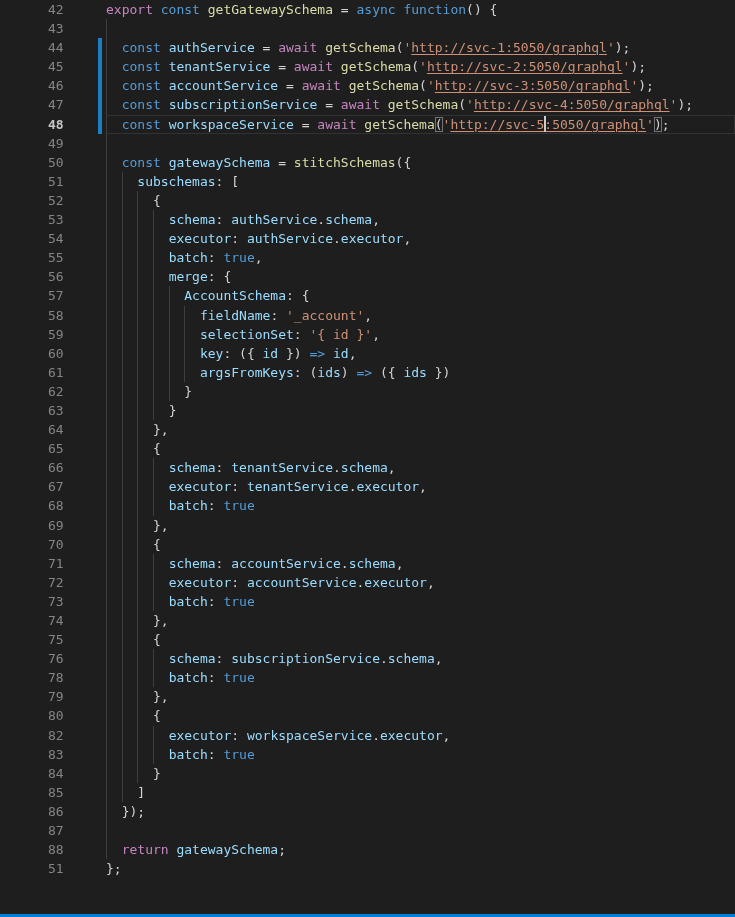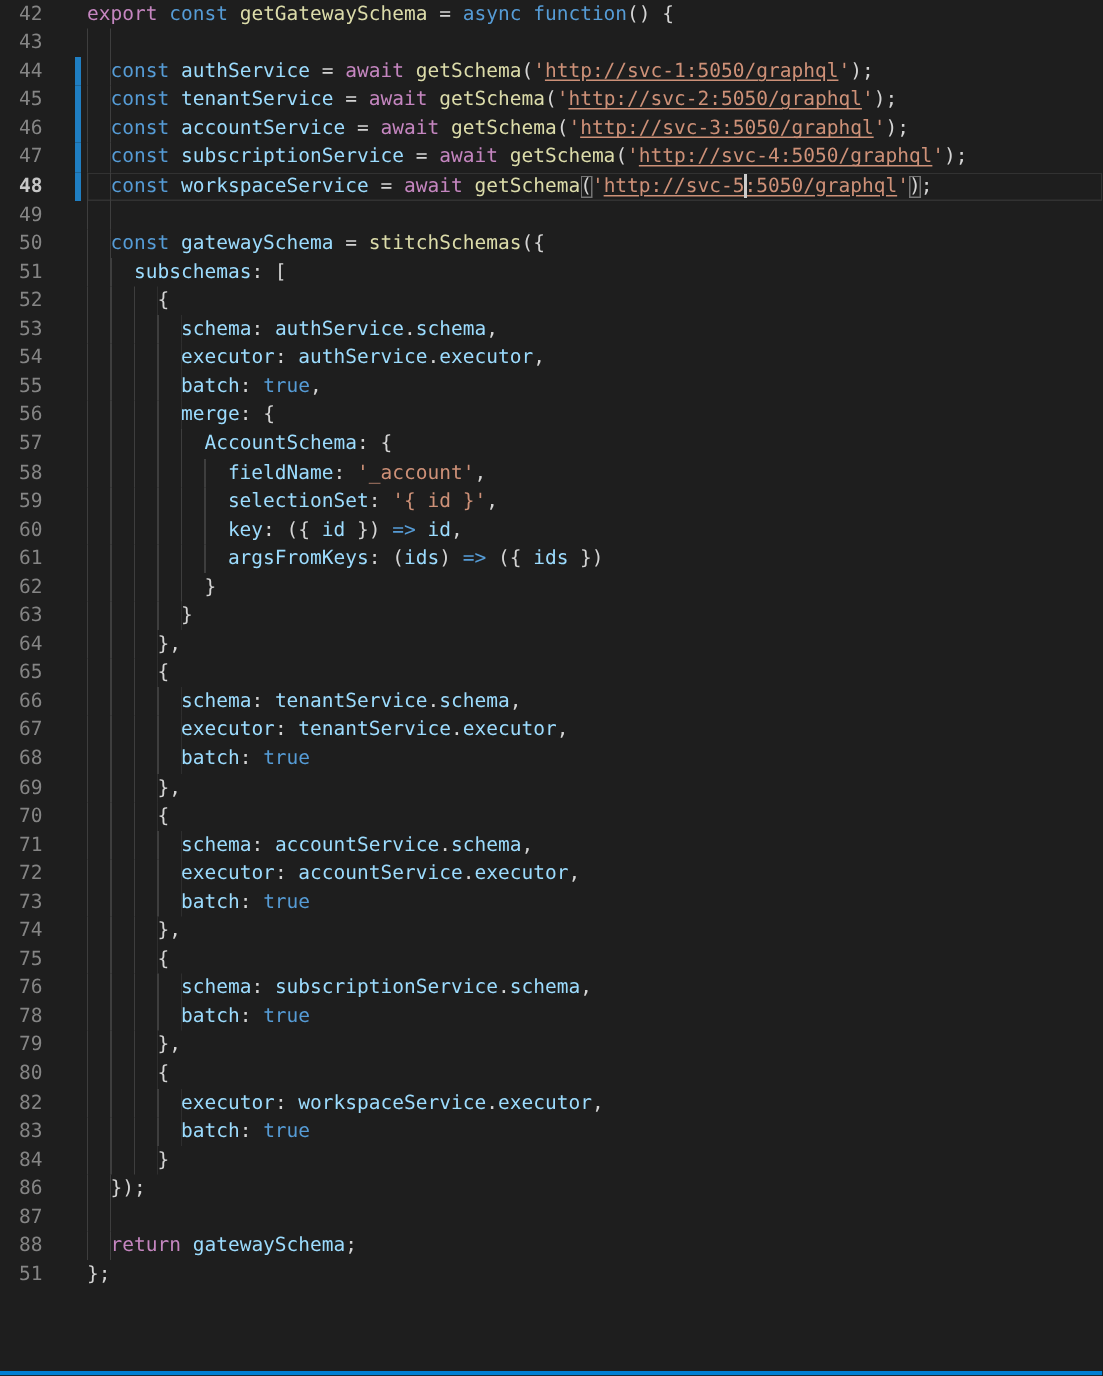--- a/index.html
+++ b/index.html
@@ -10,22 +10,22 @@
   }
   html,body{margin:0;padding:0;background:var(--bg);}
   body{font-family:"DejaVu Sans Mono","Liberation Mono",monospace;}
   #editor{
     position:relative; width:735px; height:917px; overflow:hidden;
     background:var(--bg); font-size:13px; line-height:19.1px; color:var(--fg);
     cursor:text;
   }
   .line{display:flex; height:19.1px; white-space:pre;}
   .num{
-    flex:none; width:41px; text-align:center; color:var(--lineno);
-    user-select:none; cursor:default;
+    flex:none; width:41px; text-align:left; color:var(--lineno);
+    user-select:none; cursor:default;margin-left:48px;
   }
   .num.active{color:var(--lineno-active);font-weight:bold;}
   .gdeco{flex:none; width:17px; position:relative;}
   .gdeco .bar{position:absolute; left:9px; top:0; bottom:0; width:3.5px; background:var(--git);}
   .codeln{flex:1 1 auto; white-space:pre;}
   .line.current .codeln{box-shadow:inset 0 0 0 1px var(--curline);}
   .tk-ind{
     display:inline-block; height:19.1px; vertical-align:top;
     background-image:repeating-linear-gradient(to right, var(--guide) 0 1px, transparent 1px 15.653px);
   }
@@ -79,19 +79,20 @@
       <div class="line"><div class="num">73</div><div class="gdeco"></div><div class="codeln"><span class="tk-ind">        </span><span class="tk-v">batch</span><span class="tk-p">: </span><span class="tk-st">true</span></div></div>
       <div class="line"><div class="num">74</div><div class="gdeco"></div><div class="codeln"><span class="tk-ind">      </span><span class="tk-p">},</span></div></div>
       <div class="line"><div class="num">75</div><div class="gdeco"></div><div class="codeln"><span class="tk-ind">      </span><span class="tk-p">{</span></div></div>
       <div class="line"><div class="num">76</div><div class="gdeco"></div><div class="codeln"><span class="tk-ind">        </span><span class="tk-v">schema</span><span class="tk-p">: </span><span class="tk-v">subscriptionService</span><span class="tk-p">.</span><span class="tk-v">schema</span><span class="tk-p">,</span></div></div>
       <div class="line"><div class="num">78</div><div class="gdeco"></div><div class="codeln"><span class="tk-ind">        </span><span class="tk-v">batch</span><span class="tk-p">: </span><span class="tk-st">true</span></div></div>
       <div class="line"><div class="num">79</div><div class="gdeco"></div><div class="codeln"><span class="tk-ind">      </span><span class="tk-p">},</span></div></div>
       <div class="line"><div class="num">80</div><div class="gdeco"></div><div class="codeln"><span class="tk-ind">      </span><span class="tk-p">{</span></div></div>
       <div class="line"><div class="num">82</div><div class="gdeco"></div><div class="codeln"><span class="tk-ind">        </span><span class="tk-v">executor</span><span class="tk-p">: </span><span class="tk-v">workspaceService</span><span class="tk-p">.</span><span class="tk-v">executor</span><span class="tk-p">,</span></div></div>
       <div class="line"><div class="num">83</div><div class="gdeco"></div><div class="codeln"><span class="tk-ind">        </span><span class="tk-v">batch</span><span class="tk-p">: </span><span class="tk-st">true</span></div></div>
       <div class="line"><div class="num">84</div><div class="gdeco"></div><div class="codeln"><span class="tk-ind">      </span><span class="tk-p">}</span></div></div>
+      <div class="line"><div class="num">85</div><div class="gdeco"></div><div class="codeln"><span class="tk-ind">    </span><span class="tk-p">]</span></div></div>
       <div class="line"><div class="num">86</div><div class="gdeco"></div><div class="codeln"><span class="tk-ind">  </span><span class="tk-p">});</span></div></div>
       <div class="line"><div class="num">87</div><div class="gdeco"></div><div class="codeln"><span class="tk-ind">  </span></div></div>
       <div class="line"><div class="num">88</div><div class="gdeco"></div><div class="codeln"><span class="tk-ind">  </span><span class="tk-kw">return</span><span class="tk-p"> </span><span class="tk-v">gatewaySchema</span><span class="tk-p">;</span></div></div>
       <div class="line"><div class="num">51</div><div class="gdeco"></div><div class="codeln"><span class="tk-p">};</span></div></div>
     </div>
   <div id="bottom-border"></div>
 </div>
 
 </body></html>

